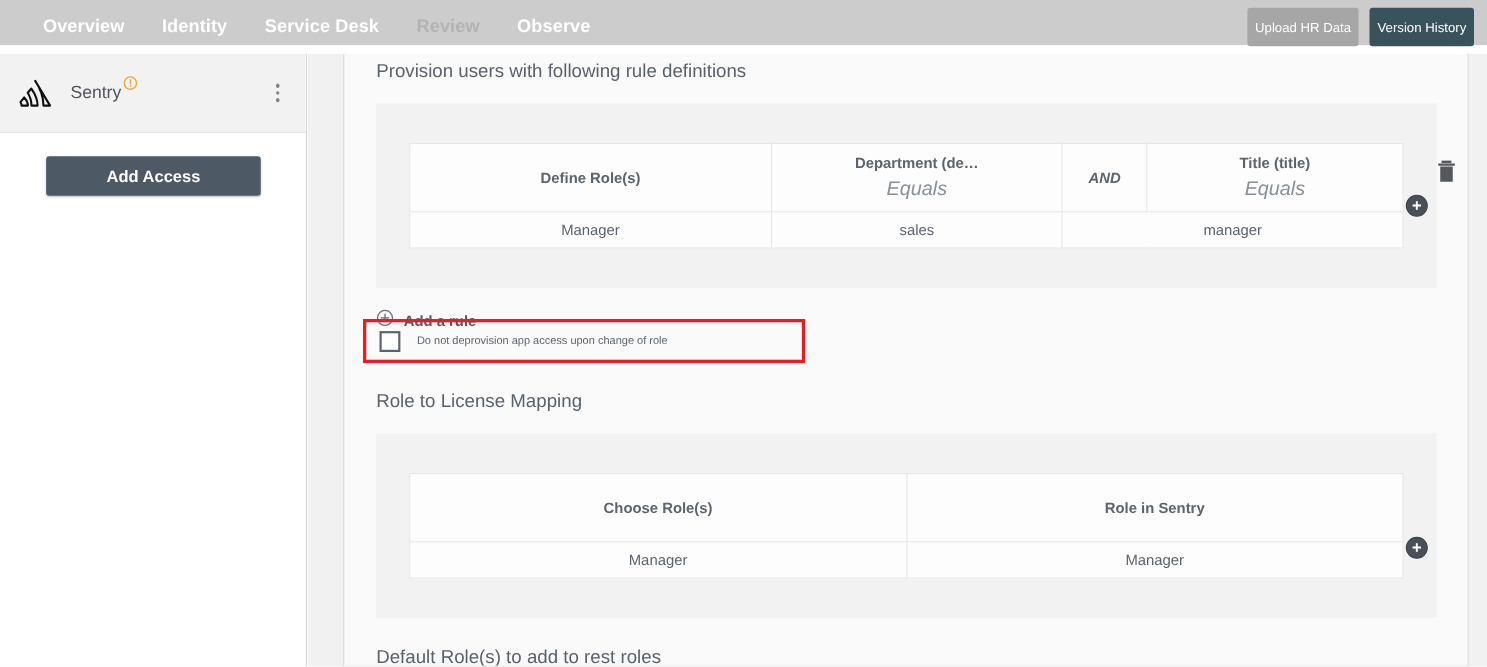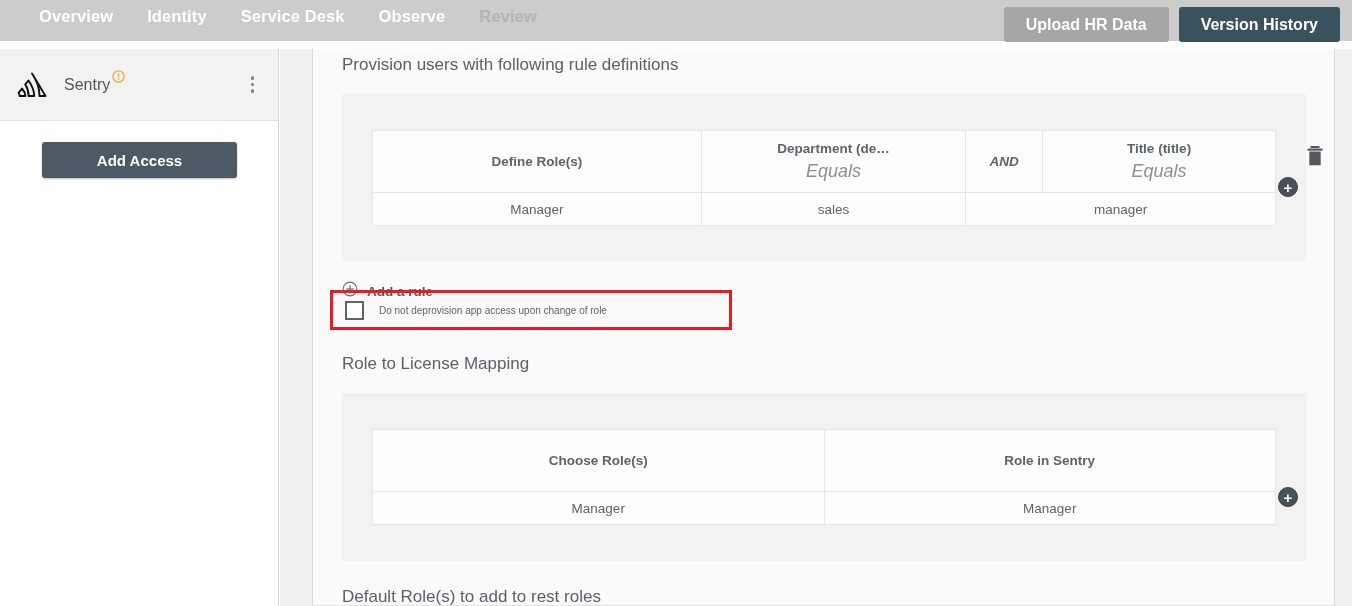--- a/index.html
+++ b/index.html
@@ -9,21 +9,21 @@
     background: #ffffff;
     overflow: hidden;
   }
   #app { position: relative; width: 1352px; height: 606px; }
 
   
   .topnav {
     position: absolute; left: 0; top: 0;
     width: 1352px; height: 41px;
     background: #cccccc;
-    display: flex; align-items: flex-end;
+    display: flex; align-items: flex-start;
   }
   .nav-items {
     display: flex; align-items: center; height: 49px;
     padding-left: 22px; gap: 0px;
   }
   .nav-item {
     position: relative;
     font-size: 16.5px; font-weight: bold; color: #ffffff;
     padding: 0 17px; height: 49px;
     display: flex; align-items: center;
@@ -46,23 +46,23 @@
   }
   .warn-sup svg { display: block; }
 
   .topnav-actions {
     position: absolute; right: 12px; top: 0; height: 49px;
     display: flex; align-items: center; gap: 10px;
   }
   .btn {
     border: none; cursor: pointer;
     font-family: "Liberation Sans", sans-serif;
-    font-size: 16px; font-weight: bold; color: #ffffff;
+    font-size: 12px; font-weight: normal; color: #ffffff;
     border-radius: 3px;
-    height: 35px; padding: 0 22px;
+    height: 35px; padding: 0 7px;
     display: flex; align-items: center; justify-content: center;
     white-space: nowrap;
   }
   .btn-upload { background: #a6a6a6; }
   .btn-version { background: #39525c; }
 
   
   .sidebar {
     position: absolute; left: 0; top: 49px;
     width: 279px; height: 557px;
@@ -219,26 +219,26 @@
 
       <div class="nav-item">
         <span>Identity</span>
       </div>
 
       <div class="nav-item">
         <span>Service Desk</span>
       </div>
 
 
+      <div class="nav-item muted">
+        <span>Review</span>
+      </div>
+
       <div class="nav-item">
         <span>Observe</span>
-      </div>
-
-      <div class="nav-item muted">
-        <span>Review</span>
       </div>
     </div>
 
     <div class="topnav-actions">
       <button class="btn btn-upload">Upload HR Data</button>
       <button class="btn btn-version">Version History</button>
     </div>
   </div>
 
   <div class="sidebar">

